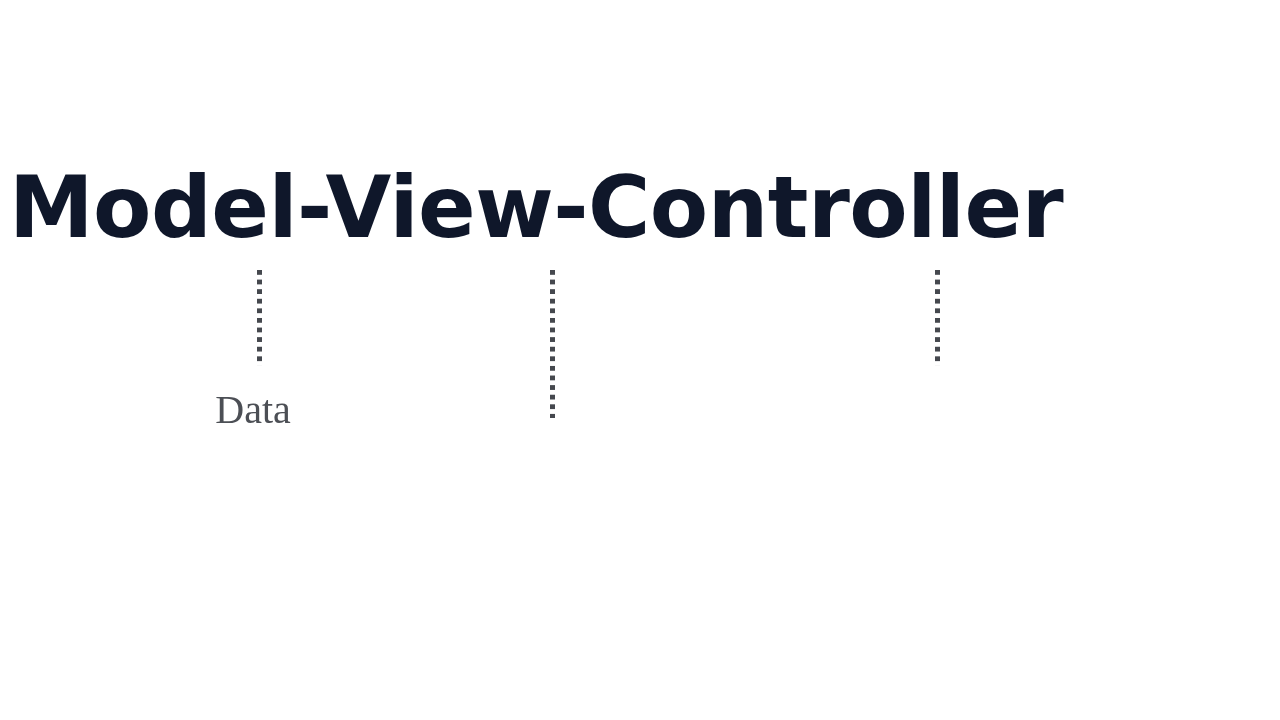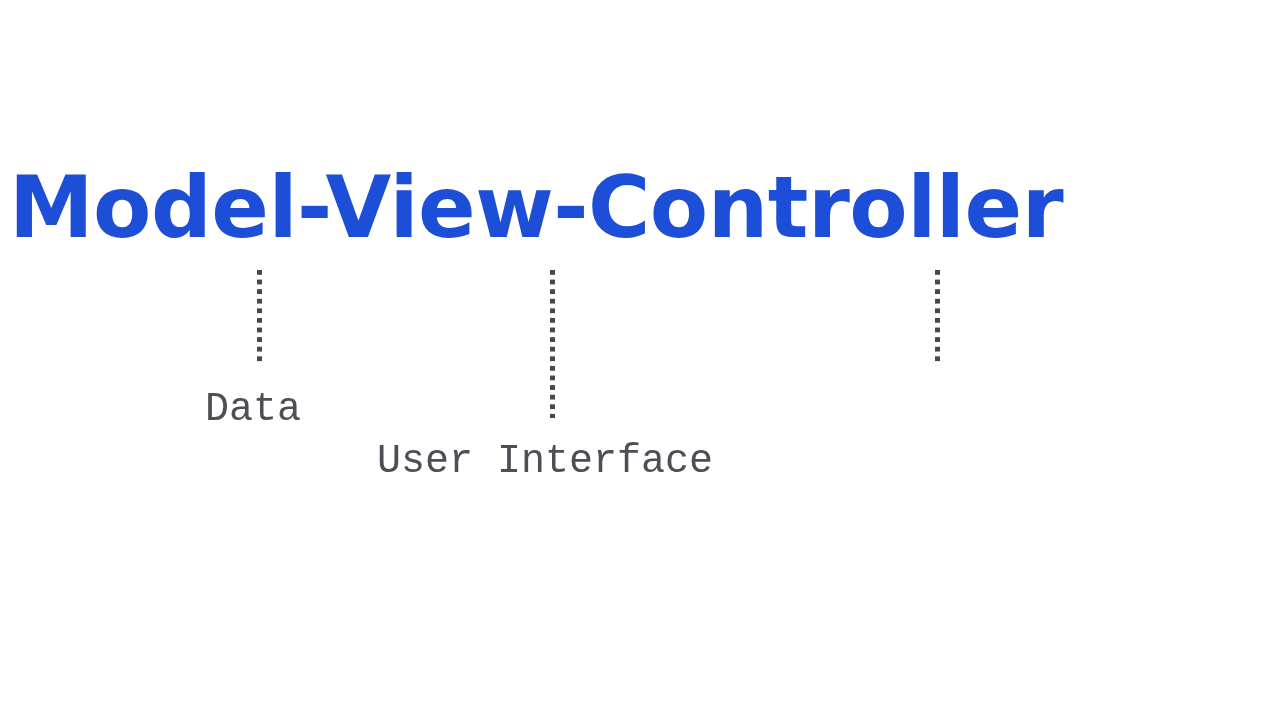--- a/index.html
+++ b/index.html
@@ -26,42 +26,42 @@
     position: absolute;
     left: 0;
     top: 163px;
     width: 1072px;
     text-align: center;
     font-family: "DejaVu Sans", sans-serif;
     font-size: 88px;
     font-weight: 700;
     letter-spacing: -0.5px;
     line-height: 1.05;
-    color: #1d4ed8;
+    color: #0f172a;
     white-space: nowrap;
   }
 
   
   .connector {
     position: absolute;
     width: 5px;
     background-image: linear-gradient(
         to bottom,
         #45484e 0px,
         #45484e 5px,
         rgba(255,255,255,0) 5px,
         rgba(255,255,255,0) 9.6px);
     background-size: 5px 9.6px;
     background-repeat: repeat-y;
   }
 
   
   .leaf-label {
     position: absolute;
-    font-family: Liberation Mono, monospace;
+    font-family: Liberation Serif, serif;
     font-size: 40px;
     font-weight: 400;
     color: #4c4f55;
     white-space: nowrap;
     text-align: center;
     transform: translateX(-50%);
     line-height: 1.1;
   }
 </style>
 </head>
@@ -72,16 +72,15 @@
   <div id="title" style="font-size: 85px;">Model-View-Controller</div>
 
   <div class="connector" style="left:256.5px; top:270px; height:96px;"></div>
 
   <div class="connector" style="left:549.5px; top:270px; height:148px;"></div>
 
   <div class="connector" style="left:934.5px; top:270px; height:96px;"></div>
 
   <div class="leaf-label" style="left:253px; top:388px;">Data</div>
 
-  <div class="leaf-label" style="left:545px; top:440px;">User Interface</div>
 
 
 </div>
 
 </body></html>

